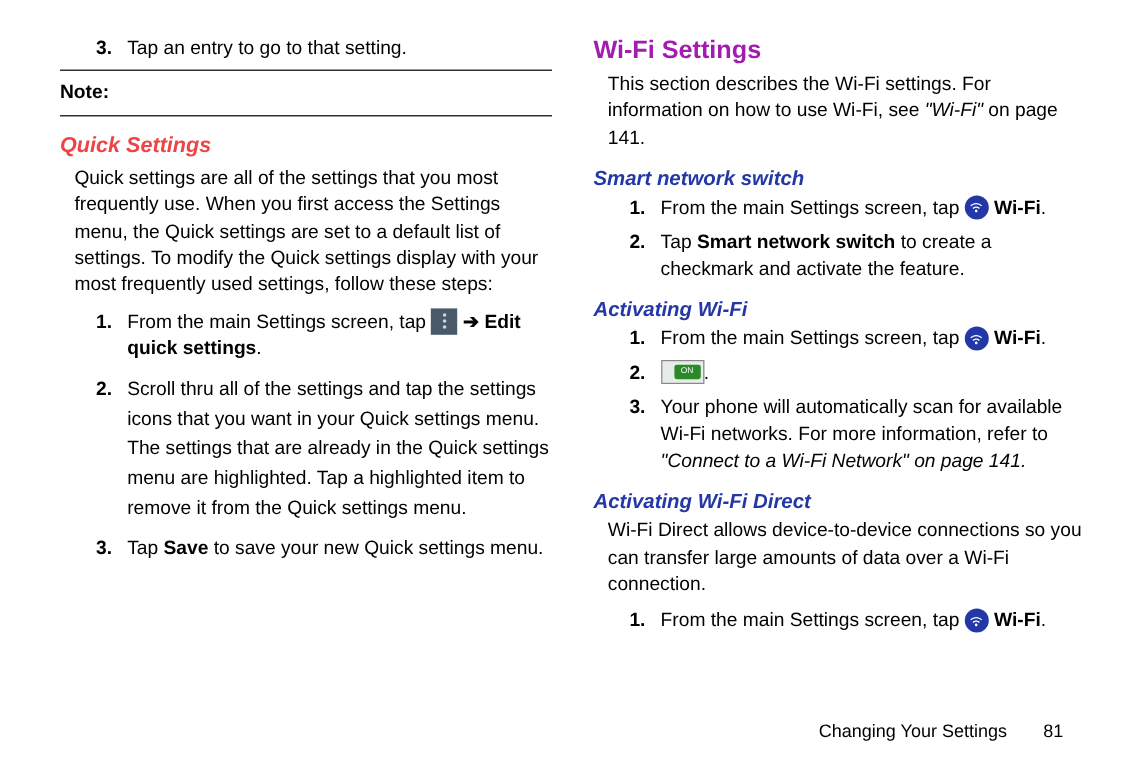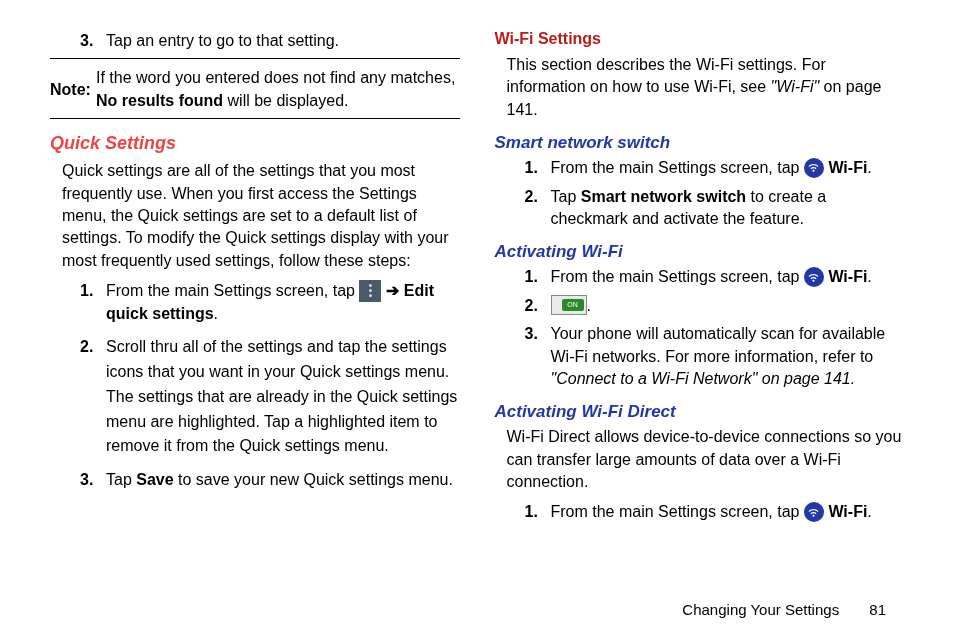--- a/index.html
+++ b/index.html
@@ -48,23 +48,23 @@
     .note-label { font-weight: bold; min-width: 46px; }
     .note-content { flex: 1; }
     .section-heading {
       color: #ef4444;
       font-weight: bold;
       font-style: italic;
       font-size: 18px;
       margin: 14px 0 6px 0;
     }
     .main-heading {
-      color: #b91c1c;
-      font-weight: bold;
-      font-size: 16px;
+      color: #a21caf;
+      font-weight: bold;
+      font-size: 21px;
       margin: 0 0 6px 0;
     }
     .sub-heading {
       color: #2338a6;
       font-weight: bold;
       font-style: italic;
       font-size: 17px;
       margin: 12px 0 4px 0;
     }
     .body-text {
@@ -148,23 +148,20 @@
 
 <div class="columns">
   <div class="col">
     <div class="numbered-item indent">
       <span class="num">3.</span>
       <span class="num-content">Tap an entry to go to that setting.</span>
     </div>
     <hr class="hr">
     <div class="note">
       <span class="note-label">Note:</span>
-      <span class="note-content">
-        <span>If the word you entered does not find any matches, </span><span class="bold">No results found</span><span> will be displayed.</span>
-      </span>
     </div>
     <hr class="hr">
     <h3 class="section-heading">Quick Settings</h3>
     <p class="body-text">Quick settings are all of the settings that you most frequently use. When you first access the Settings menu, the Quick settings are set to a default list of settings. To modify the Quick settings display with your most frequently used settings, follow these steps:</p>
 
     <div class="numbered-item indent" style="margin-bottom:10px;">
       <span class="num">1.</span>
       <span class="num-content">
         <span>From the main Settings screen, tap </span><span class="menu-icon">
             <span class="dots">

